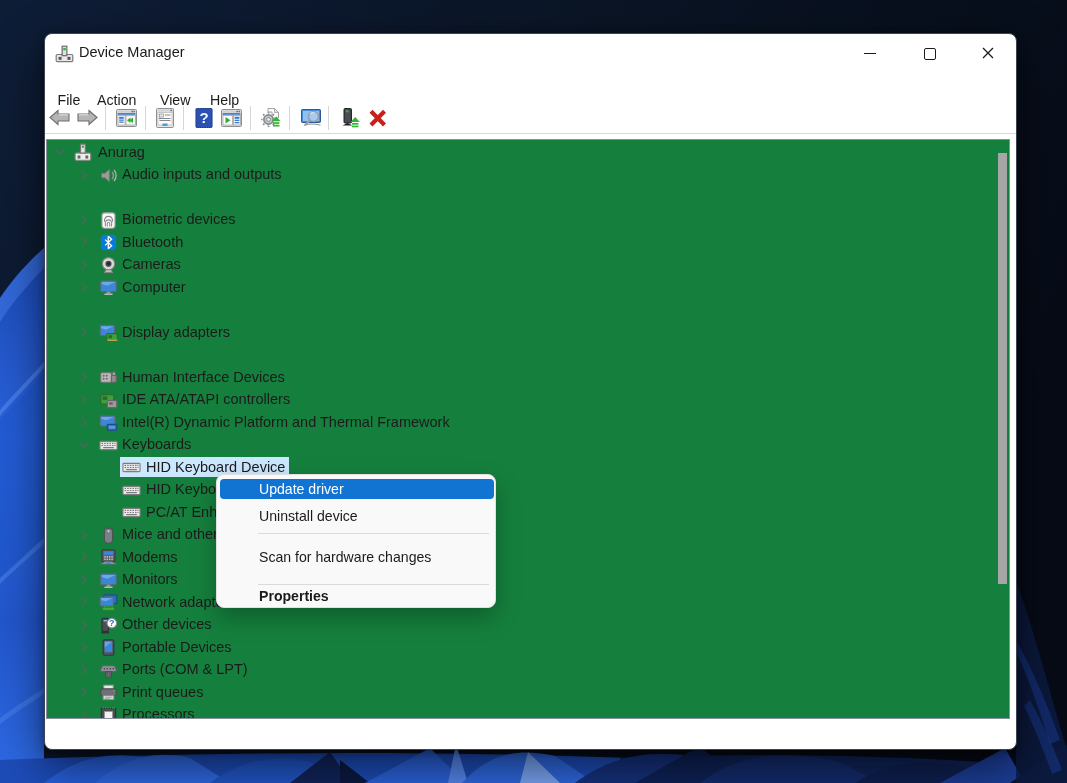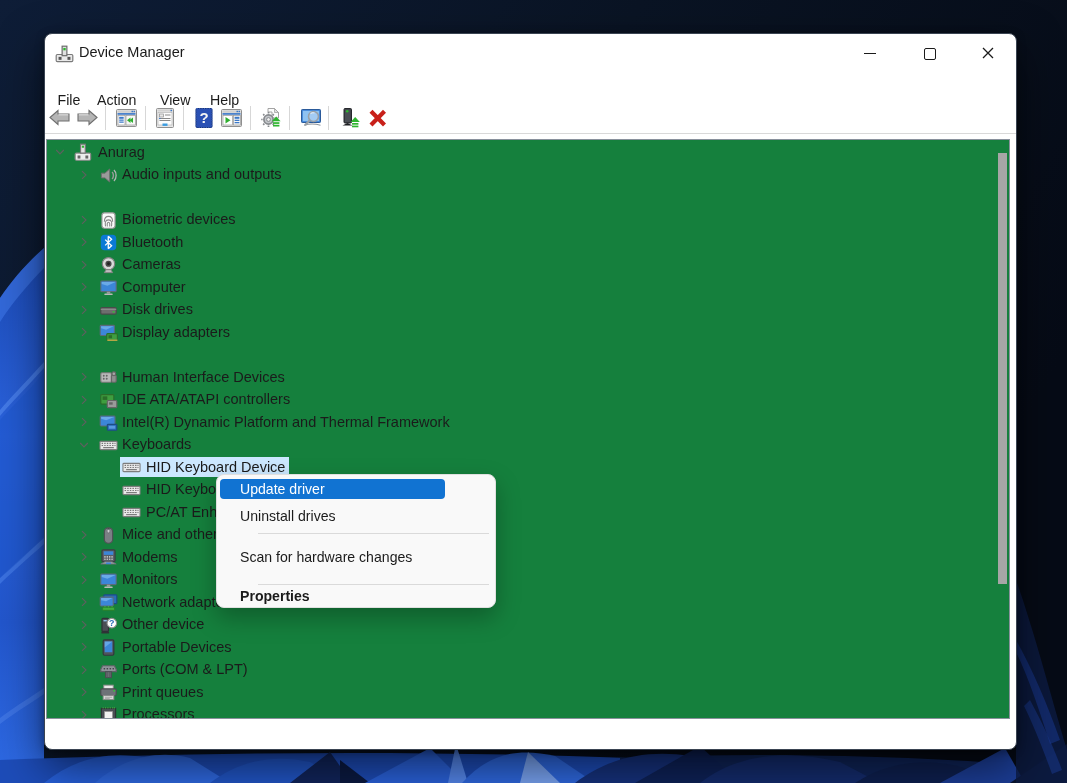--- a/index.html
+++ b/index.html
@@ -41,21 +41,21 @@
   #selhl { position:absolute; left:73px; width:169px; height:20px; background:#cce8ff; }
   #thumb { position:absolute; left:951px; top:13px; width:9px; height:431px; background:#a6a6a6; }
   
   #statusbar { position:absolute; left:2px; bottom:1.5px; width:968px; height:26px; background:#f0f0f0; font-size:14.2px; color:#1b1b1b; border-radius:0 0 6px 6px; }
   #statusbar .tx { position:absolute; left:0px; top:4.5px; }
   .stdiv { position:absolute; top:0; width:1px; height:26px; background:#dcdcdc; }
   
   #ctx { position:absolute; left:216px; top:474px; width:280px; height:134px;
      background:#f9f9f9; border:1px solid #e0e0e0; border-radius:8px;
      box-shadow:0 10px 24px rgba(0,0,0,0.28); z-index:50; font-size:14.1px; color:#1b1b1b; }
-  .mi { position:absolute; left:3px; width:225px; height:20px; line-height:20px; padding-left:20px; border-radius:4px; }
+  .mi { position:absolute; left:3px; width:274px; height:20px; line-height:20px; padding-left:39px; border-radius:4px; }
   .msep { position:absolute; left:41px; width:231px; height:1px; background:#dadada; }
 </style>
 </head>
 <body>
 <svg id="wall" viewBox="0 0 1067 783" preserveAspectRatio="none">
   <defs>
     <linearGradient id="bgg" x1="0" y1="0" x2="1" y2="0.45">
       <stop offset="0" stop-color="#0e1d37"></stop>
       <stop offset="0.5" stop-color="#0a1424"></stop>
       <stop offset="1" stop-color="#060b16"></stop>
@@ -277,31 +277,20 @@
           <path d="M6,4.2 L10,8 L6,11.8" stroke="#5f5f5f" stroke-width="1.1" fill="none"></path>
         </svg>
         <svg class="ric" width="19" height="19" viewBox="0 0 16 16">
           <rect x="1.5" y="2.5" width="13" height="9" rx="0.8" fill="#3c86d8" stroke="#5a6a7a" stroke-width="0.9"></rect>
           <path d="M2.3,3.3 L14,3.3 L7,6.5 L2.3,5 Z" fill="#76b3ec" opacity="0.8"></path>
           <rect x="6.5" y="11.5" width="3" height="1.6" fill="#9a9a9a"></rect>
           <rect x="4.5" y="13.1" width="7" height="1.2" rx="0.5" fill="#b9b9b9"></rect>
         </svg>
         <span class="lbl">Computer</span>
       </div>
-<div class="row r1" style="top:158.50px">
-        <svg class="chev" width="16" height="16" viewBox="0 0 16 16">
-          <path d="M6,4.2 L10,8 L6,11.8" stroke="#5f5f5f" stroke-width="1.1" fill="none"></path>
-        </svg>
-        <svg class="ric" width="19" height="19" viewBox="0 0 16 16">
-          <rect x="1.5" y="5.5" width="13" height="5.5" rx="1" fill="#6e6e6e" stroke="#4a4a4a"></rect>
-          <path d="M1.5,7 L14.5,7" stroke="#8f8f8f" stroke-width="1"></path>
-          <rect x="11.5" y="8.5" width="1.6" height="1.2" fill="#35c035"></rect>
-        </svg>
-        <span class="lbl">Disk drives</span>
-      </div>
 <div class="row r1" style="top:181.00px">
         <svg class="chev" width="16" height="16" viewBox="0 0 16 16">
           <path d="M6,4.2 L10,8 L6,11.8" stroke="#5f5f5f" stroke-width="1.1" fill="none"></path>
         </svg>
         <svg class="ric" width="19" height="19" viewBox="0 0 16 16">
           <rect x="1" y="2" width="12" height="8.5" rx="0.8" fill="#3c86d8" stroke="#5a6a7a" stroke-width="0.9"></rect>
           <path d="M1.8,2.8 L12.2,2.8 L6,5.6 L1.8,4.4 Z" fill="#76b3ec" opacity="0.8"></path>
           <rect x="6.5" y="9" width="9" height="5.5" rx="0.8" fill="#3f9e3f" stroke="#2a6d2a"></rect>
           <rect x="8" y="10.3" width="3" height="2.6" fill="#2a6d2a"></rect>
           <path d="M7,14.5 L15.5,14.5" stroke="#d5b24a" stroke-width="1"></path>
@@ -446,21 +435,21 @@
         <svg class="chev" width="16" height="16" viewBox="0 0 16 16">
           <path d="M6,4.2 L10,8 L6,11.8" stroke="#5f5f5f" stroke-width="1.1" fill="none"></path>
         </svg>
         <svg class="ric" width="19" height="19" viewBox="0 0 16 16">
           <rect x="2.5" y="2" width="5.5" height="11" rx="0.8" fill="#4a4e54" stroke="#2f3236"></rect>
           <rect x="3.8" y="3.5" width="2.8" height="1" fill="#9ad0ff"></rect>
           <path d="M2,14 L8.5,14" stroke="#2f3236" stroke-width="1.4"></path>
           <circle cx="10.8" cy="6" r="4" fill="#fff" stroke="#8f8f8f" stroke-width="0.9"></circle>
           <text x="10.8" y="8.6" font-size="7.5" font-weight="bold" fill="#2a6db8" text-anchor="middle" font-family="Liberation Sans">?</text>
         </svg>
-        <span class="lbl">Other device</span>
+        <span class="lbl">Other devices</span>
       </div>
 <div class="row r1" style="top:496.00px">
         <svg class="chev" width="16" height="16" viewBox="0 0 16 16">
           <path d="M6,4.2 L10,8 L6,11.8" stroke="#5f5f5f" stroke-width="1.1" fill="none"></path>
         </svg>
         <svg class="ric" width="19" height="19" viewBox="0 0 16 16">
           <rect x="3.5" y="1.5" width="9" height="13" rx="1.2" fill="#50555c" stroke="#33373c"></rect>
           <rect x="4.8" y="3" width="6.4" height="9" fill="#3c86d8"></rect>
           <path d="M4.8,3 L11.2,3 L4.8,8 Z" fill="#76b3ec" opacity="0.7"></path>
         </svg>
@@ -505,18 +494,18 @@
           <rect x="4.5" y="4.5" width="7" height="7" fill="#f2f2f2" stroke="#8a8a8a" stroke-width="0.6"></rect>
         </svg>
         <span class="lbl">Processors</span>
       </div>
 <div id="thumb"></div>
 </div>
 </div>
 
 <div id="ctx">
   <div class="mi" style="top:4px; background:#1173d2; color:#fff;">Update driver</div>
-  <div class="mi" style="top:31px;">Uninstall drives</div>
+  <div class="mi" style="top:31px;">Uninstall device</div>
   <div class="msep" style="top:58px;"></div>
   <div class="mi" style="top:72px;">Scan for hardware changes</div>
   <div class="msep" style="top:109px;"></div>
   <div class="mi" style="top:111px; font-weight:bold;">Properties</div>
 </div>
 
 </body></html>

